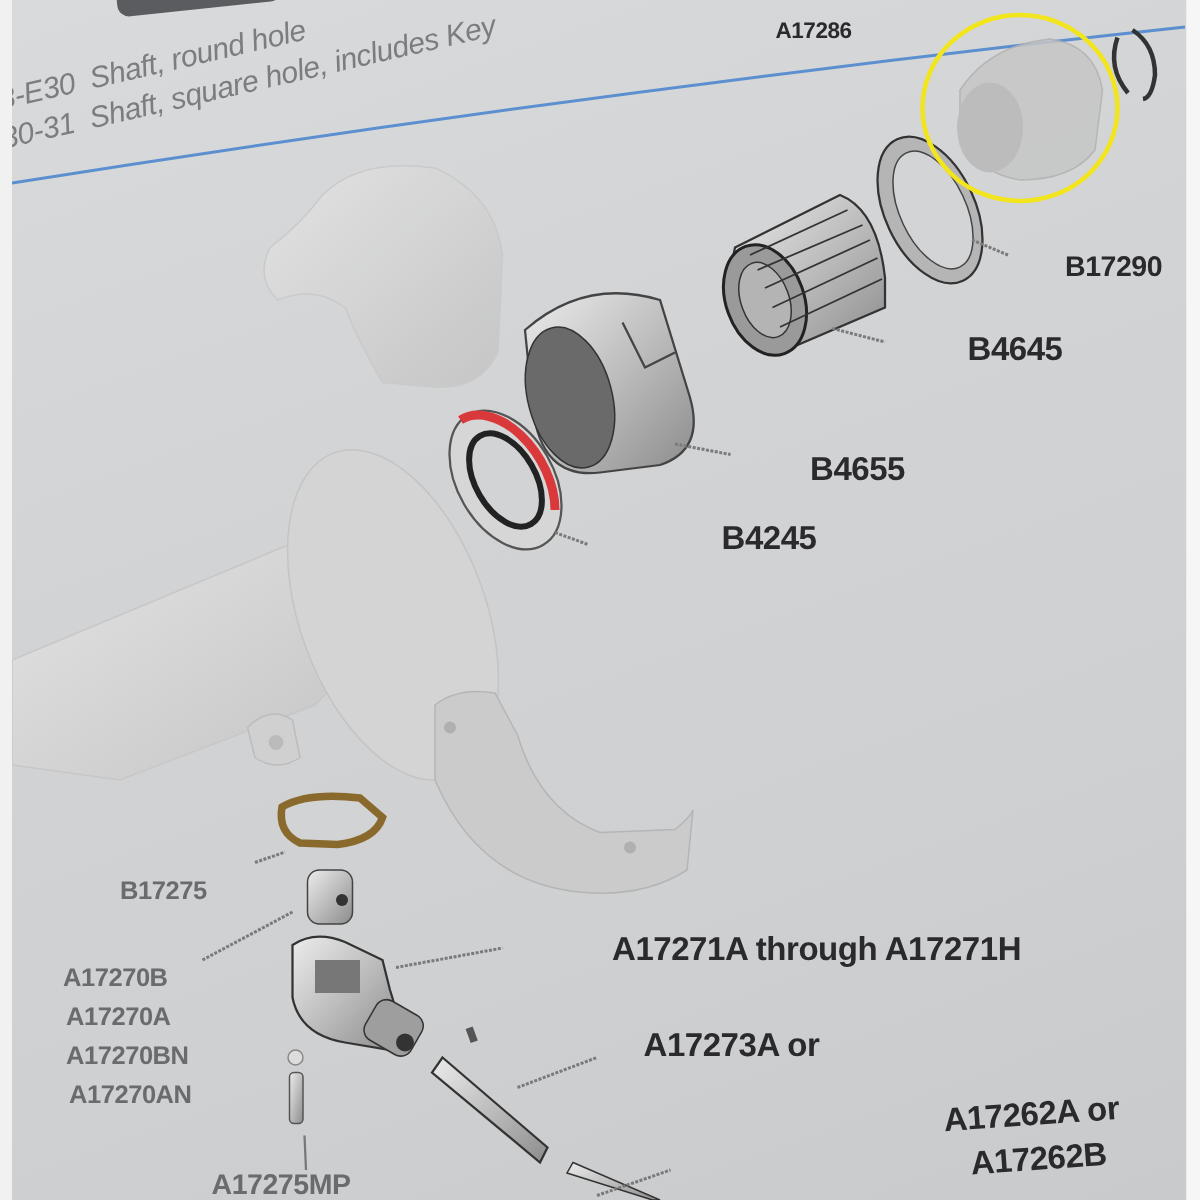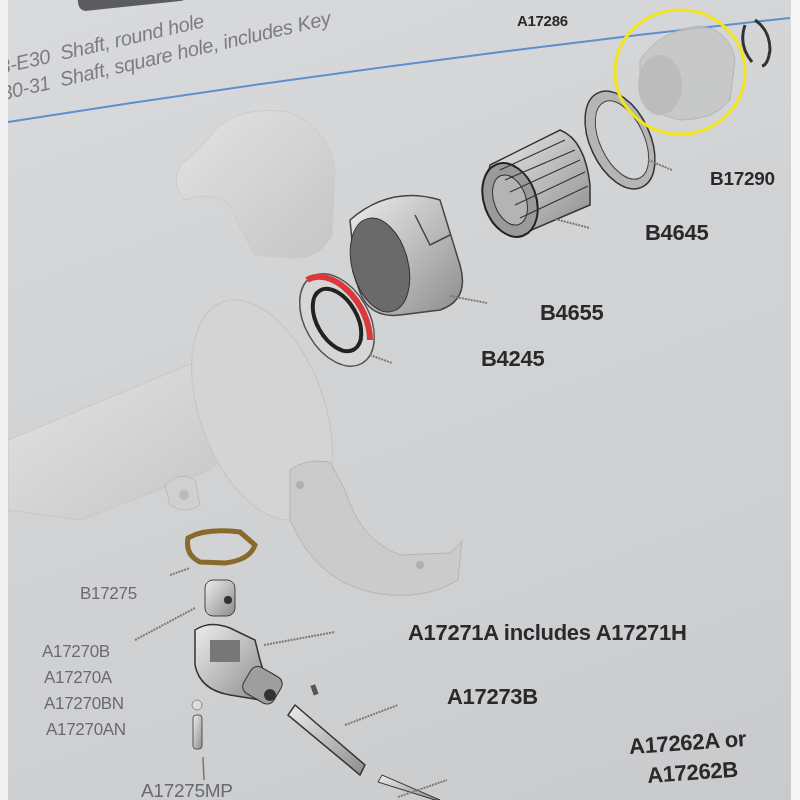--- a/index.html
+++ b/index.html
@@ -20,21 +20,21 @@
       position: absolute; color: #7c7d80; font-style: italic;
       font-size: 20px; white-space: nowrap; transform-origin: left bottom;
       letter-spacing: -0.3px;
     }
     .dark-tab { position:absolute; left:70px; top:-8px; width:110px; height:14px; background:#5b5c5f; border-radius:0 0 8px 8px; transform: rotate(-6deg); }
 
     .label {
       position: absolute; font-weight: bold; color: #2a2a2c;
       white-space: nowrap; font-size: 22px; letter-spacing: -0.3px;
     }
-    .label.light { color: #6a6b6e; font-weight: normal; font-size: 17px; }
+    .label.light { color: #6a6b6e; font-weight: bold; font-size: 17px; }
     .label.two-line { line-height: 30px; }
 
     svg.diagram { position:absolute; left:0; top:0; }
   </style>
 </head>
 <body>
 
 <div class="edge-left"></div>
 
 <div class="page">
@@ -172,23 +172,23 @@
   <div class="label" style="left:637px; top:220px;">B4645</div>
   <div class="label" style="left:532px; top:300px;">B4655</div>
   <div class="label" style="left:433px; top:346px;margin-left:40px;">B4245</div>
   <div class="label light" style="left:72px; top:584px;">B17275</div>
 
   <div class="label light" style="left:34px; top:642px;">A17270B</div>
   <div class="label light" style="left:36px; top:668px;">A17270A</div>
   <div class="label light" style="left:36px; top:694px;">A17270BN</div>
   <div class="label light" style="left:38px; top:720px;">A17270AN</div>
 
-  <div class="label" style="left:400px; top:620px;">A17271A includes A17271H</div>
+  <div class="label" style="left:400px; top:620px;">A17271A through A17271H</div>
   <div class="label two-line" style="left:421px; top:682px;">
-    <div style="padding-left:18px;">A17273B</div>
+    <div>A17273A or</div>
   </div>
   <div class="label two-line" style="left:622px; top:728px; transform: rotate(-4deg);">
     <div>A17262A or</div>
     <div style="padding-left:16px;">A17262B</div>
   </div>
   <div class="label light" style="left:133px; top:780px; font-size:19px;">A17275MP</div>
 </div>
 
 <div class="edge-right"></div>
 

